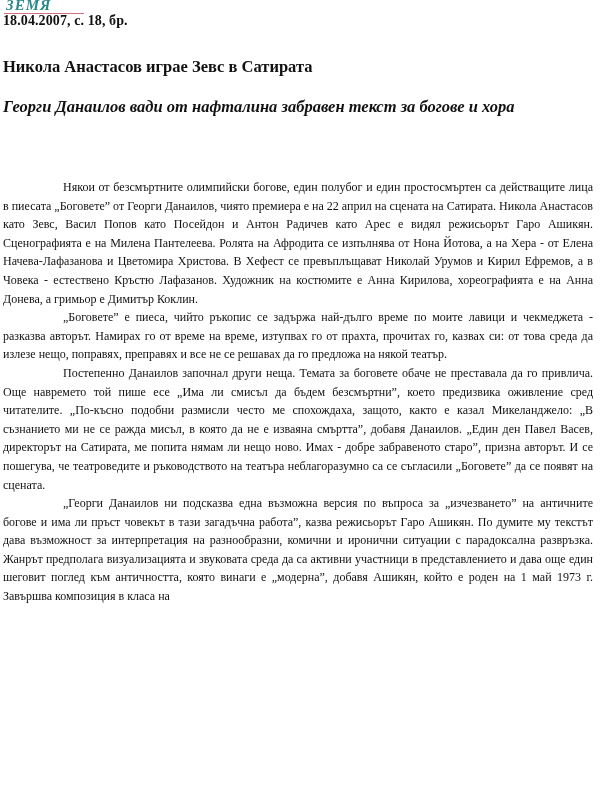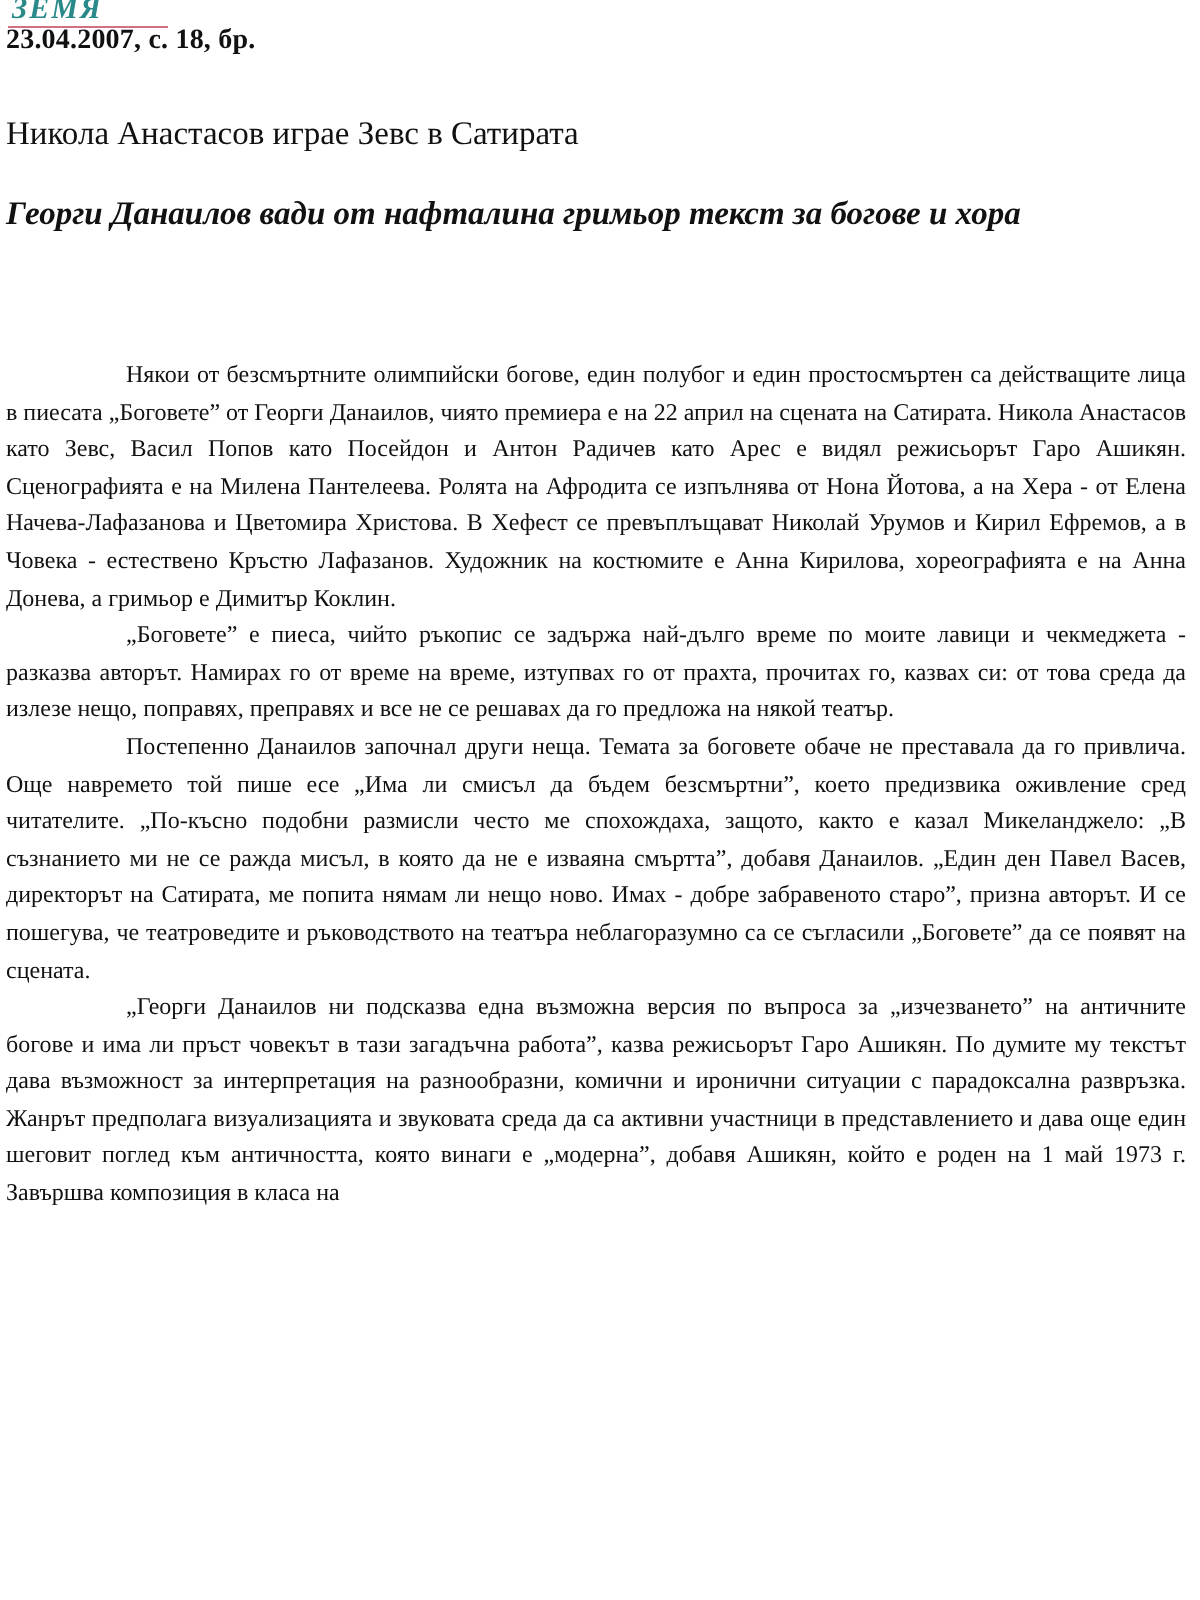--- a/index.html
+++ b/index.html
@@ -22,45 +22,45 @@
   }
   .logo-line {
     position: absolute; left: 0px; top: 13px; width: 80px; height: 1px; background: #d07080;
   }
   .dateline {
     position: absolute; left: 3px; top: 13px;
     font-weight: bold; font-size: 14px; letter-spacing: 0.1px;
   }
   .headline {
     position: absolute; left: 3px; top: 57px;
-    font-weight: normal; font-size: 16.5px;
+    font-weight: bold; font-size: 16.5px;
   }
   .subhead {
     position: absolute; left: 3px; top: 95px; width: 595px;
     font-weight: bold; font-style: italic; font-size: 16.5px; line-height: 23px;
   }
   .body {
     position: absolute; left: 3px; top: 178px; width: 590px;
     font-size: 12px; line-height: 18.6px; text-align: justify;
   }
   .body p { margin: 0; text-indent: 60px; }
 </style>
 </head>
 <body>
 
 <div class="logo">
   <span class="logo-text">ЗЕМЯ</span>
   <span class="logo-sub"></span>
   <span class="logo-line"></span>
 </div>
 
-<div class="dateline">23.04.2007, с. 18, бр.</div>
+<div class="dateline">18.04.2007, с. 18, бр.</div>
 
 <div class="headline">Никола Анастасов играе Зевс в Сатирата</div>
 
-<div class="subhead">Георги Данаилов вади от нафталина гримьор текст за богове и хора</div>
+<div class="subhead">Георги Данаилов вади от нафталина забравен текст за богове и хора</div>
 
 <div class="body">
   <p>Някои от безсмъртните олимпийски богове, един полубог и един простосмъртен са действащите лица в пиесата „Боговете” от Георги Данаилов, чиято премиера е на 22 април на сцената на Сатирата. Никола Анастасов като Зевс, Васил Попов като Посейдон и Антон Радичев като Арес е видял режисьорът Гаро Ашикян. Сценографията е на Милена Пантелеева. Ролята на Афродита се изпълнява от Нона Йотова, а на Хера - от Елена Начева-Лафазанова и Цветомира Христова. В Хефест се превъплъщават Николай Урумов и Кирил Ефремов, а в Човека - естествено Кръстю Лафазанов. Художник на костюмите е Анна Кирилова, хореографията е на Анна Донева, а гримьор е Димитър Коклин.</p>
   <p>„Боговете” е пиеса, чийто ръкопис се задържа най-дълго време по моите лавици и чекмеджета - разказва авторът. Намирах го от време на време, изтупвах го от прахта, прочитах го, казвах си: от това среда да излезе нещо, поправях, преправях и все не се решавах да го предложа на някой театър.</p>
   <p>Постепенно Данаилов започнал други неща. Темата за боговете обаче не преставала да го привлича. Още навремето той пише есе „Има ли смисъл да бъдем безсмъртни”, което предизвика оживление сред читателите. „По-късно подобни размисли често ме спохождаха, защото, както е казал Микеланджело: „В съзнанието ми не се ражда мисъл, в която да не е изваяна смъртта”, добавя Данаилов. „Един ден Павел Васев, директорът на Сатирата, ме попита нямам ли нещо ново. Имах - добре забравеното старо”, призна авторът. И се пошегува, че театроведите и ръководството на театъра неблагоразумно са се съгласили „Боговете” да се появят на сцената.</p>
   <p>„Георги Данаилов ни подсказва една възможна версия по въпроса за „изчезването” на античните богове и има ли пръст човекът в тази загадъчна работа”, казва режисьорът Гаро Ашикян. По думите му текстът дава възможност за интерпретация на разнообразни, комични и иронични ситуации с парадоксална развръзка. Жанрът предполага визуализацията и звуковата среда да са активни участници в представлението и дава още един шеговит поглед към античността, която винаги е „модерна”, добавя Ашикян, който е роден на 1 май 1973 г. Завършва композиция в класа на</p>
 </div>
 
 </body></html>

